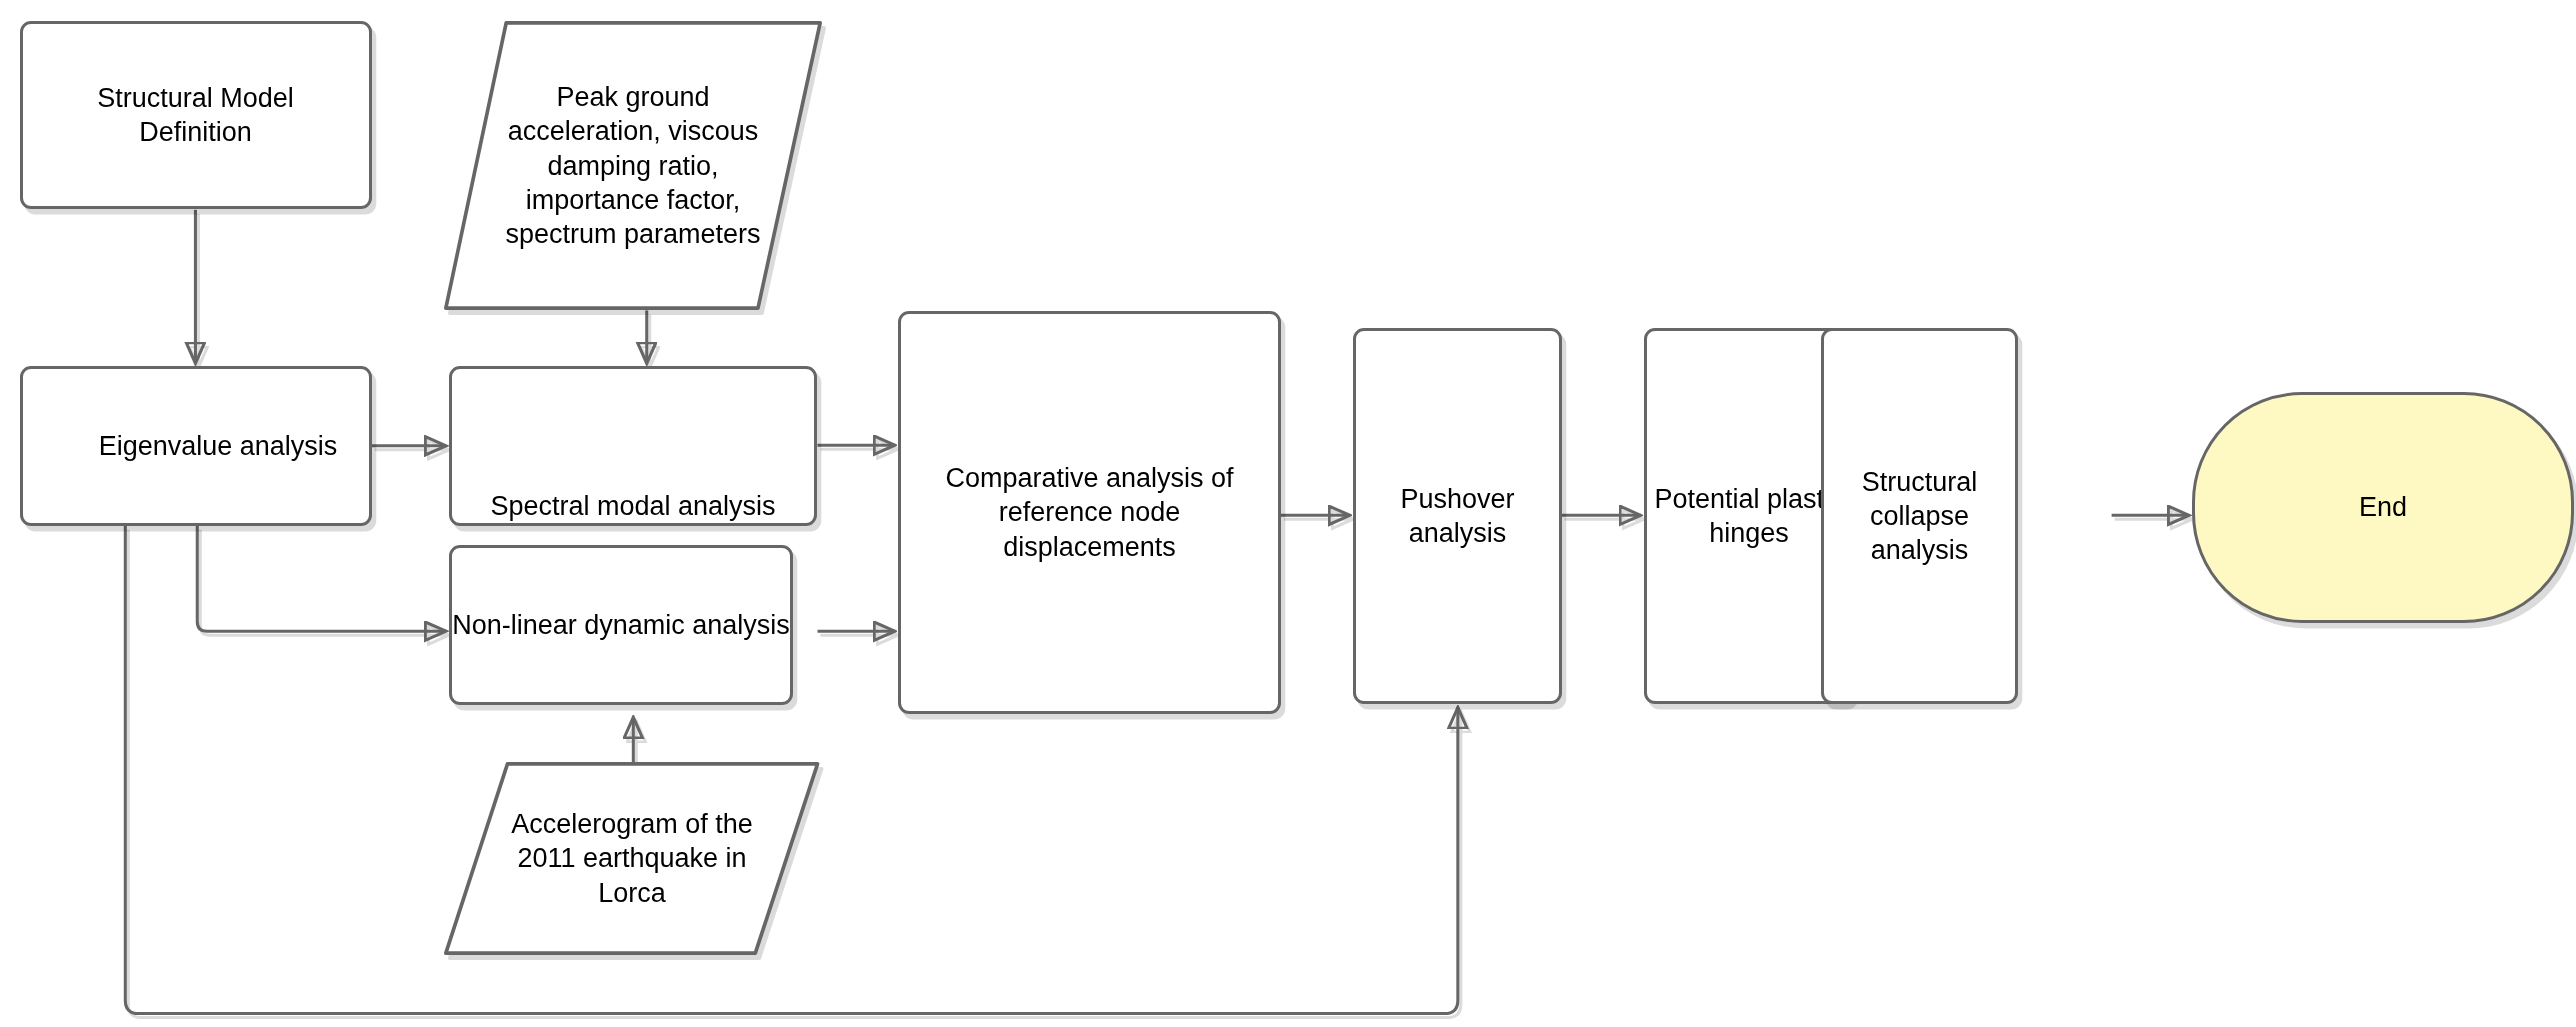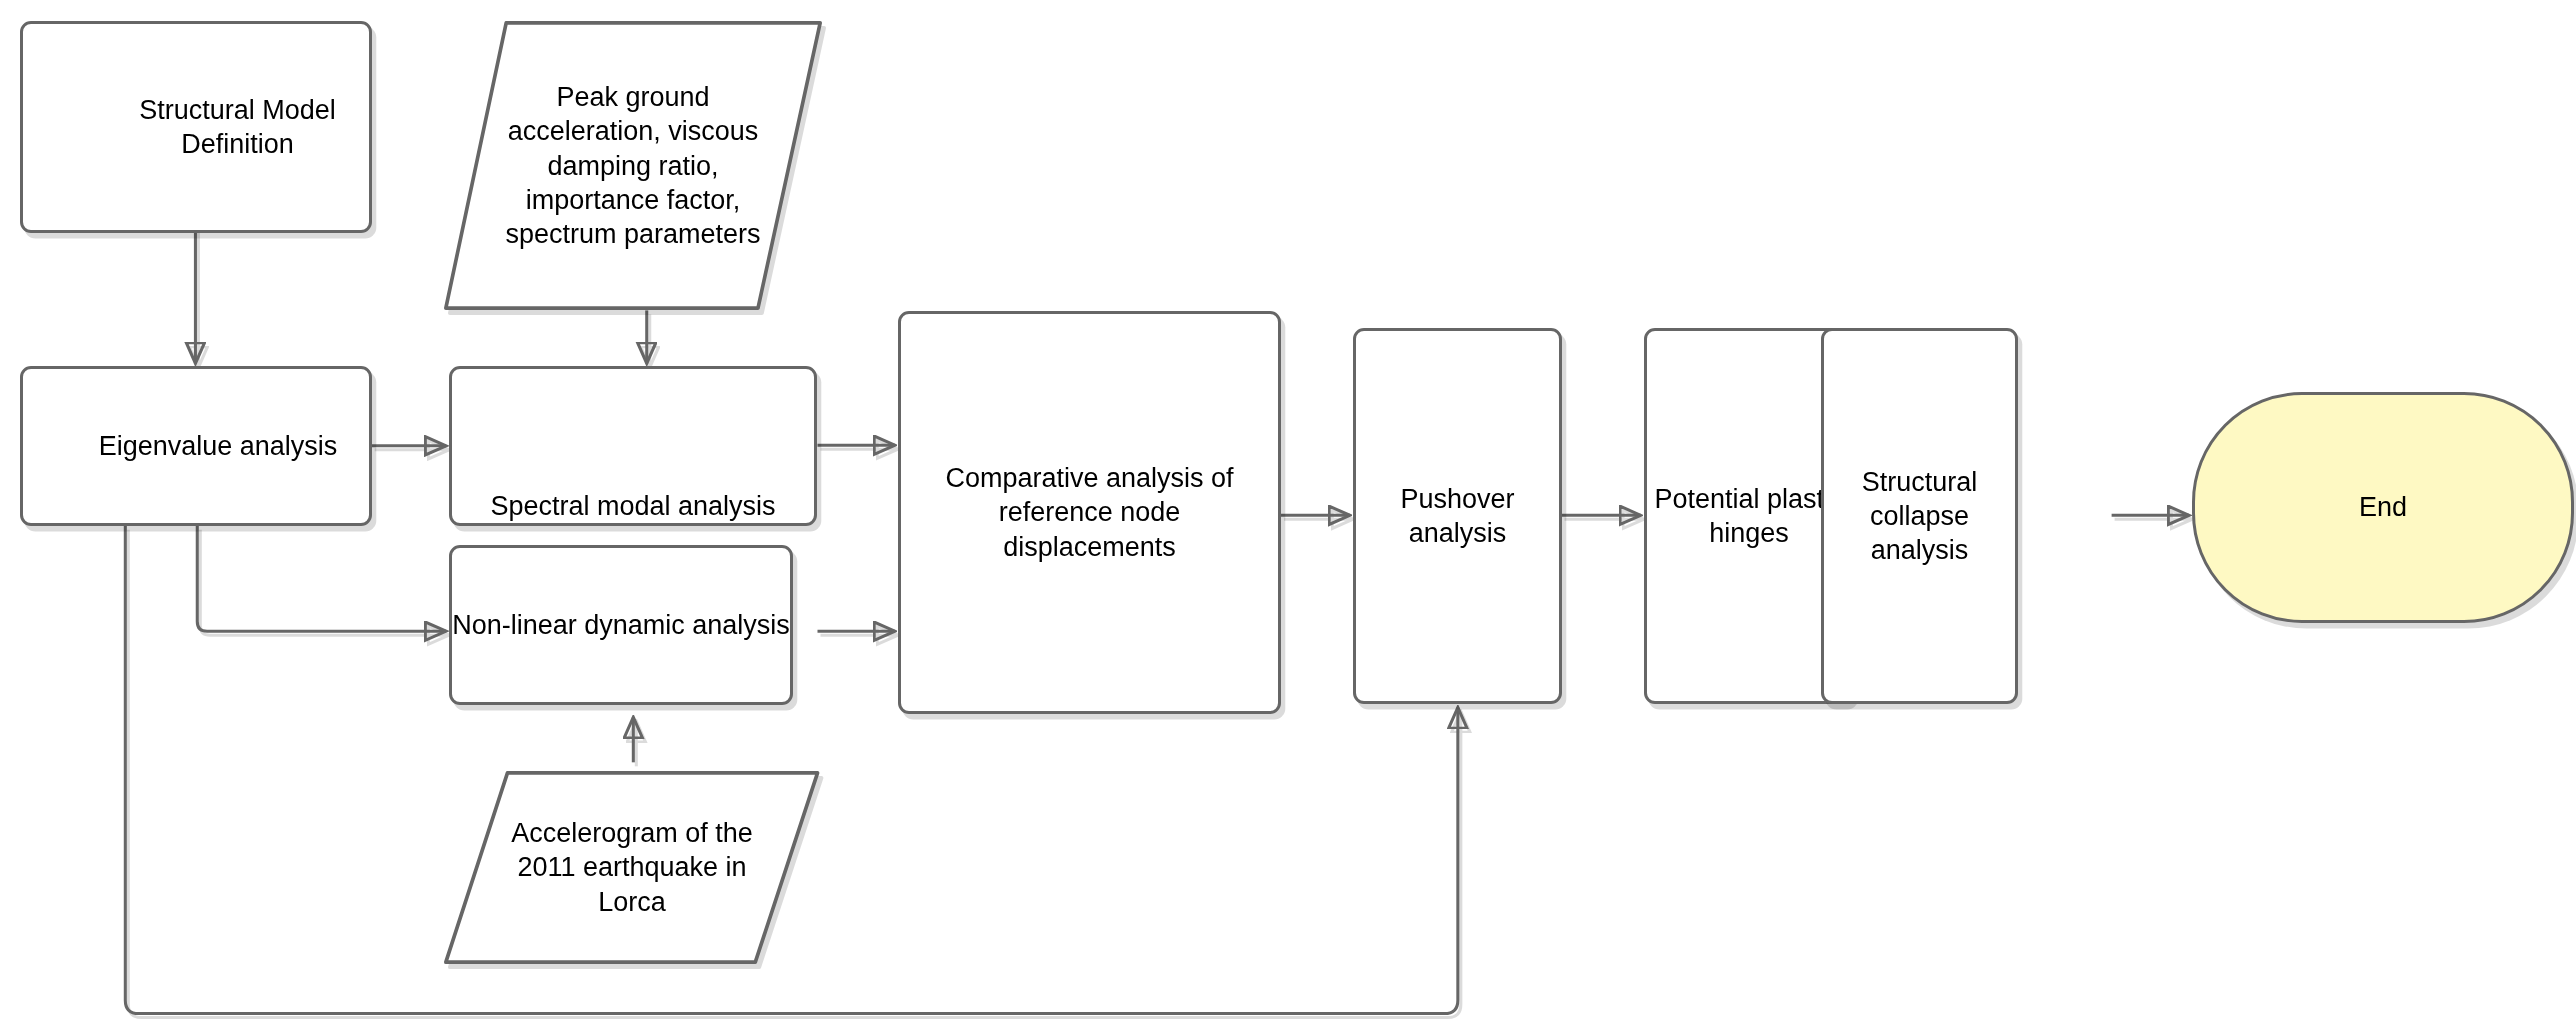--- a/index.html
+++ b/index.html
@@ -94,21 +94,21 @@
     <path d="M 1340 730 L 1467 730" marker-end="url(#arrow)"></path>
     <path d="M 1340 1035 L 1467 1035" marker-end="url(#arrow)"></path>
     <path d="M 1038 1250 L 1038 1176" marker-end="url(#arrow)"></path>
     <path d="M 2100 845 L 2213 845" marker-end="url(#arrow)"></path>
     <path d="M 205 862 L 205 1640 Q 205 1662 227 1662 L 2368 1662 Q 2390 1662 2390 1640 L 2390 1160" marker-end="url(#arrow)"></path>
     <path d="M 2560 845 L 2690 845" marker-end="url(#arrow)"></path>
     <path d="M 3040 845 L 3165 845" marker-end="url(#arrow)"></path>
     <path d="M 3462 845 L 3589 845" marker-end="url(#arrow)"></path>
   </svg>
 
-  <div class="node box" style="left:19.5px; top:21.3px; width:352px; height:212px;justify-content:flex-end;">
+  <div class="node box" style="left:19.5px; top:21.3px; width:352px; height:188px;">
     <span class="label" style="width:262px;">Structural Model Definition</span>
   </div>
 
   <div class="node para" style="left:444px; top:21.3px; width:378px; height:289px;">
     <svg class="shape" viewBox="0 0 620 474" preserveAspectRatio="none" xmlns="http://www.w3.org/2000/svg">
       <polygon points="102,3 617,3 515,471 3,471"></polygon>
     </svg>
     <span class="label" style="width:287px;">Peak ground acceleration, viscous damping ratio, importance factor, spectrum parameters</span>
   </div>
 
@@ -137,21 +137,21 @@
   </div>
 
   <div class="node terminator" style="left:2192px; top:392px; width:382px; height:231px;">
     <span class="label">End</span>
   </div>
 
   <div class="node box" style="left:449px; top:545px; width:344px; height:160px;">
     <span class="label" style="width:348px;">Non-linear dynamic analysis</span>
   </div>
 
-  <div class="node para" style="left:444px; top:762px; width:376px; height:193px;margin-top:9px;">
+  <div class="node para" style="left:444px; top:762px; width:376px; height:193px;">
     <svg class="shape" viewBox="0 0 616 316" preserveAspectRatio="none" xmlns="http://www.w3.org/2000/svg">
       <polygon points="104,3 612,3 510,313 3,313"></polygon>
     </svg>
     <span class="label" style="width:287px;">Accelerogram of the 2011 earthquake in Lorca</span>
   </div>
 
 </div>
 
 
 </body></html>

